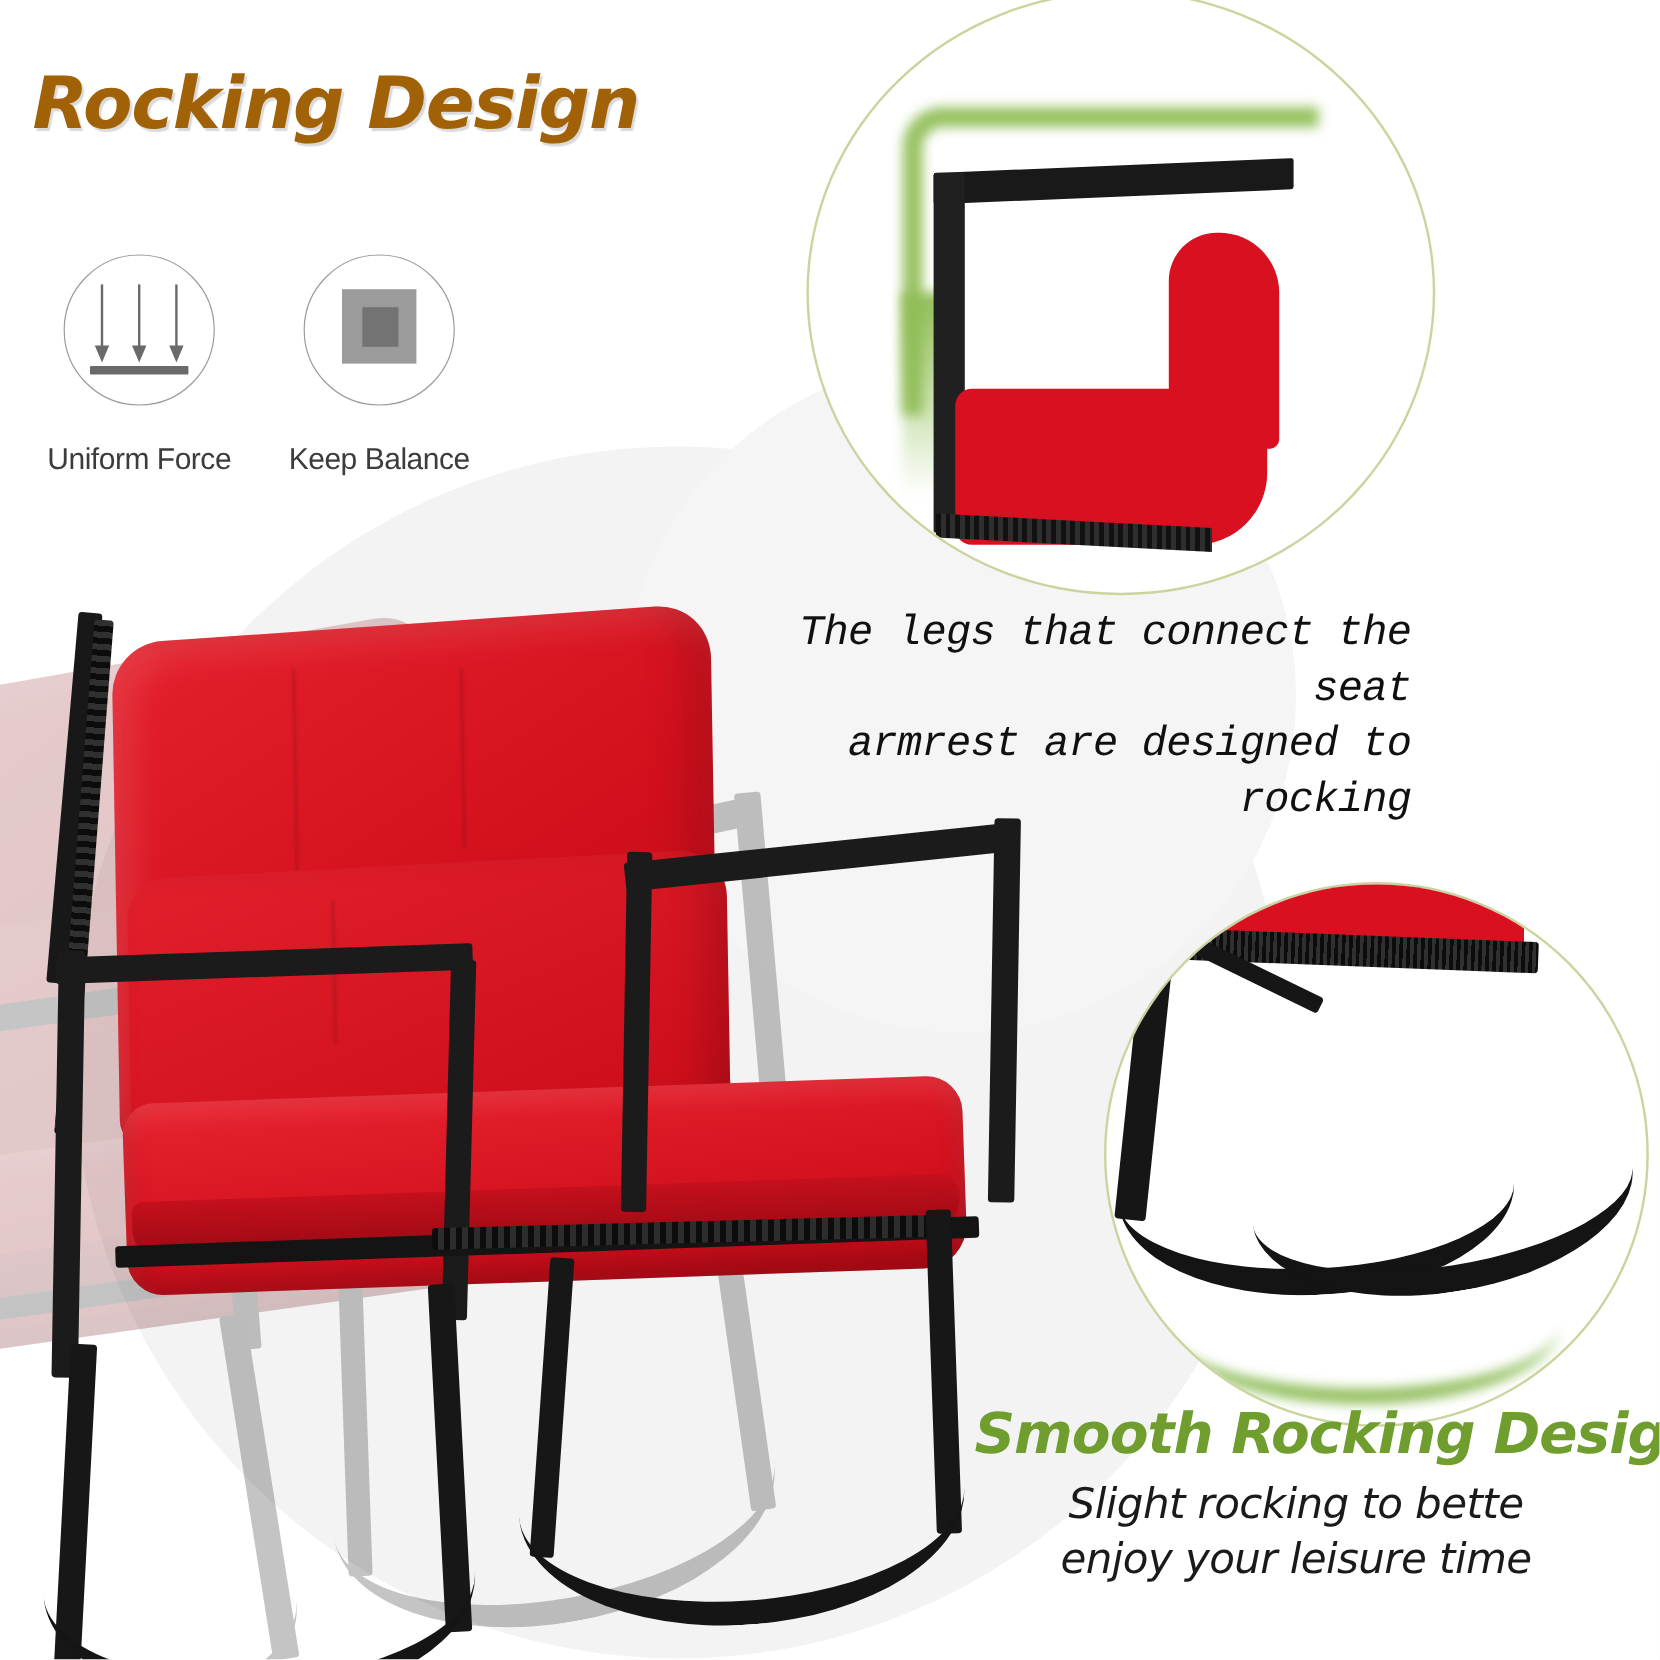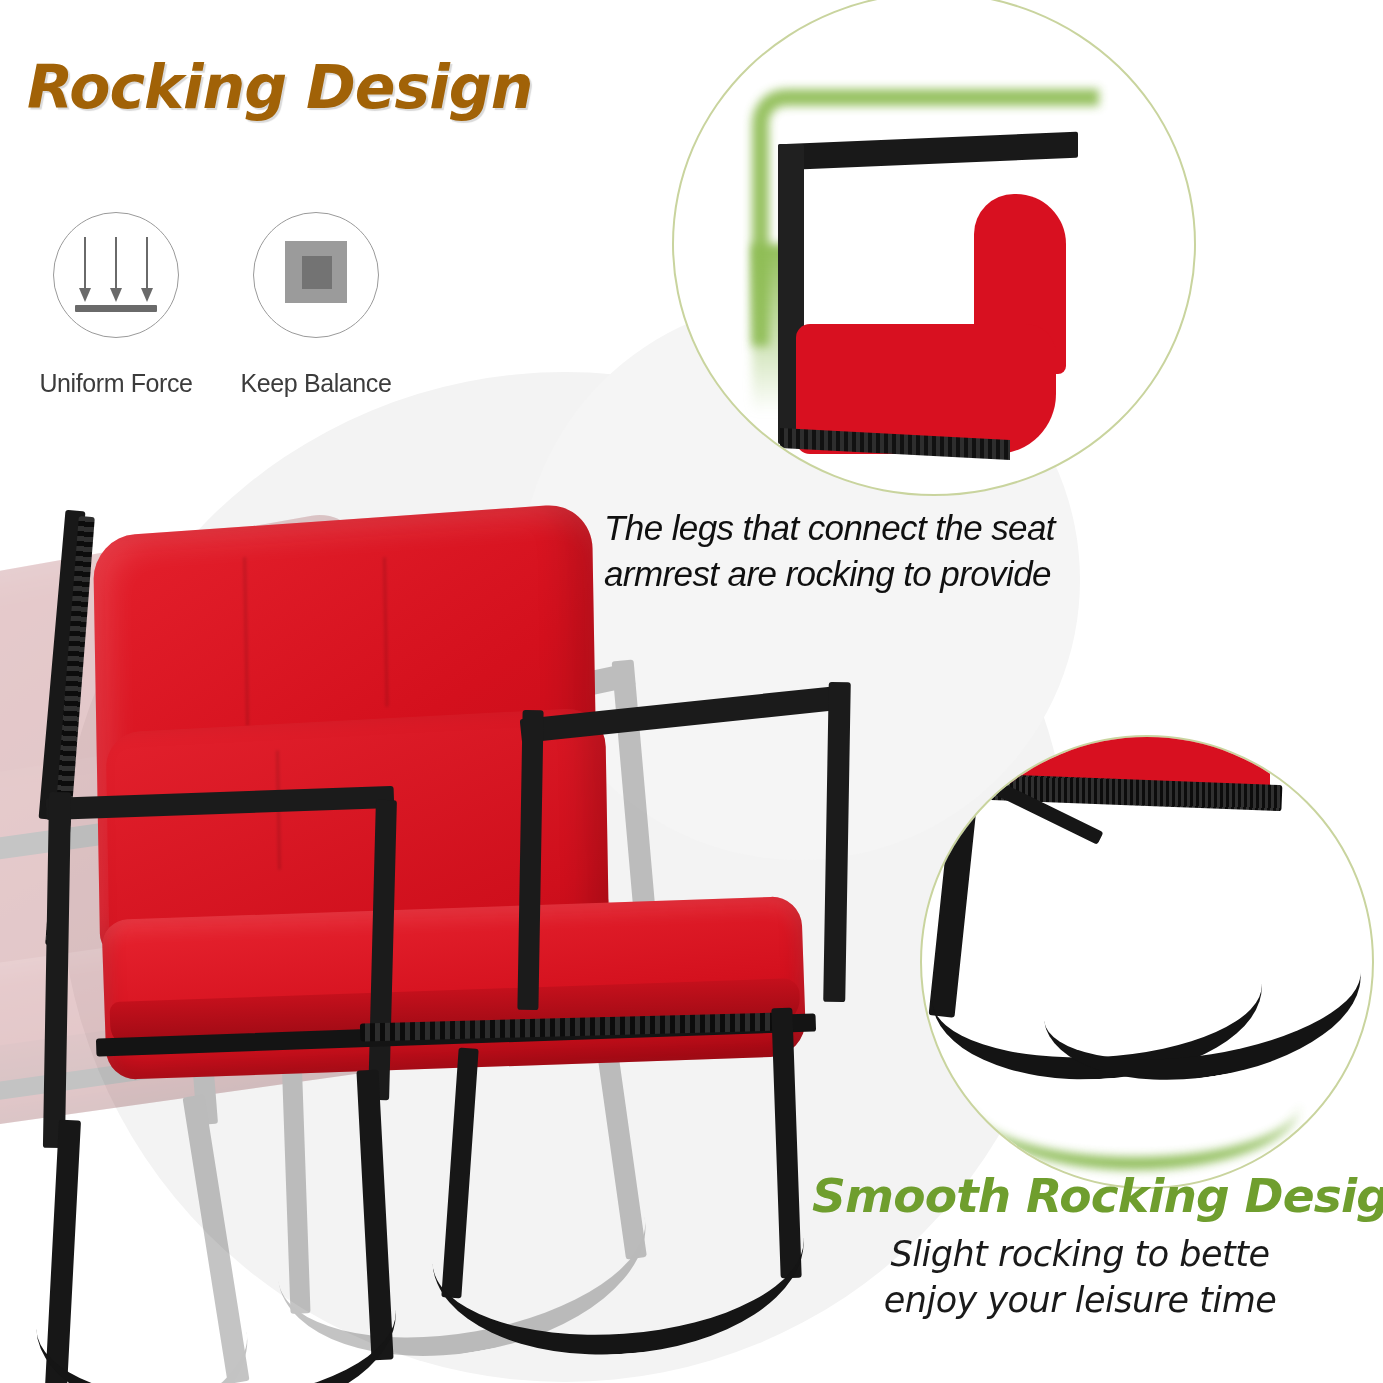--- a/index.html
+++ b/index.html
@@ -441,22 +441,22 @@
     width:372px;height:186px;
     transform:rotate(-4deg);
   }
 
   
   .para{
     position:absolute;
     left:604px; top:505px;
     width:572px;
     z-index:30;
-    text-align:left;
-    font-family:Liberation Sans, sans-serif;
+    text-align:right;
+    font-family:Liberation Mono, monospace;
     font-style:italic;
     font-size:35px;
     line-height:1.32;
     color:#101010;
     letter-spacing:-0.6px;
   }
 
   
   .caption{
     position:absolute;
@@ -596,21 +596,21 @@
     <div class="br-weave"></div>
     <div class="br-arm"></div>
     <div class="br-diag"></div>
     <div class="br-rocker-top"></div>
     <div class="br-rocker-bot"></div>
     <div class="br-trail"></div>
   </div>
 
   <div class="para">
     <div>The legs that connect the seat</div>
-    <div>armrest are rocking to provide</div>
+    <div>armrest are designed to rocking</div>
   </div>
 
   <div class="caption">
     <div class="caption-title">Smooth Rocking Design</div>
     <div class="caption-sub">
       <div>Slight rocking to bette</div>
       <div>enjoy your leisure time</div>
     </div>
   </div>
 

